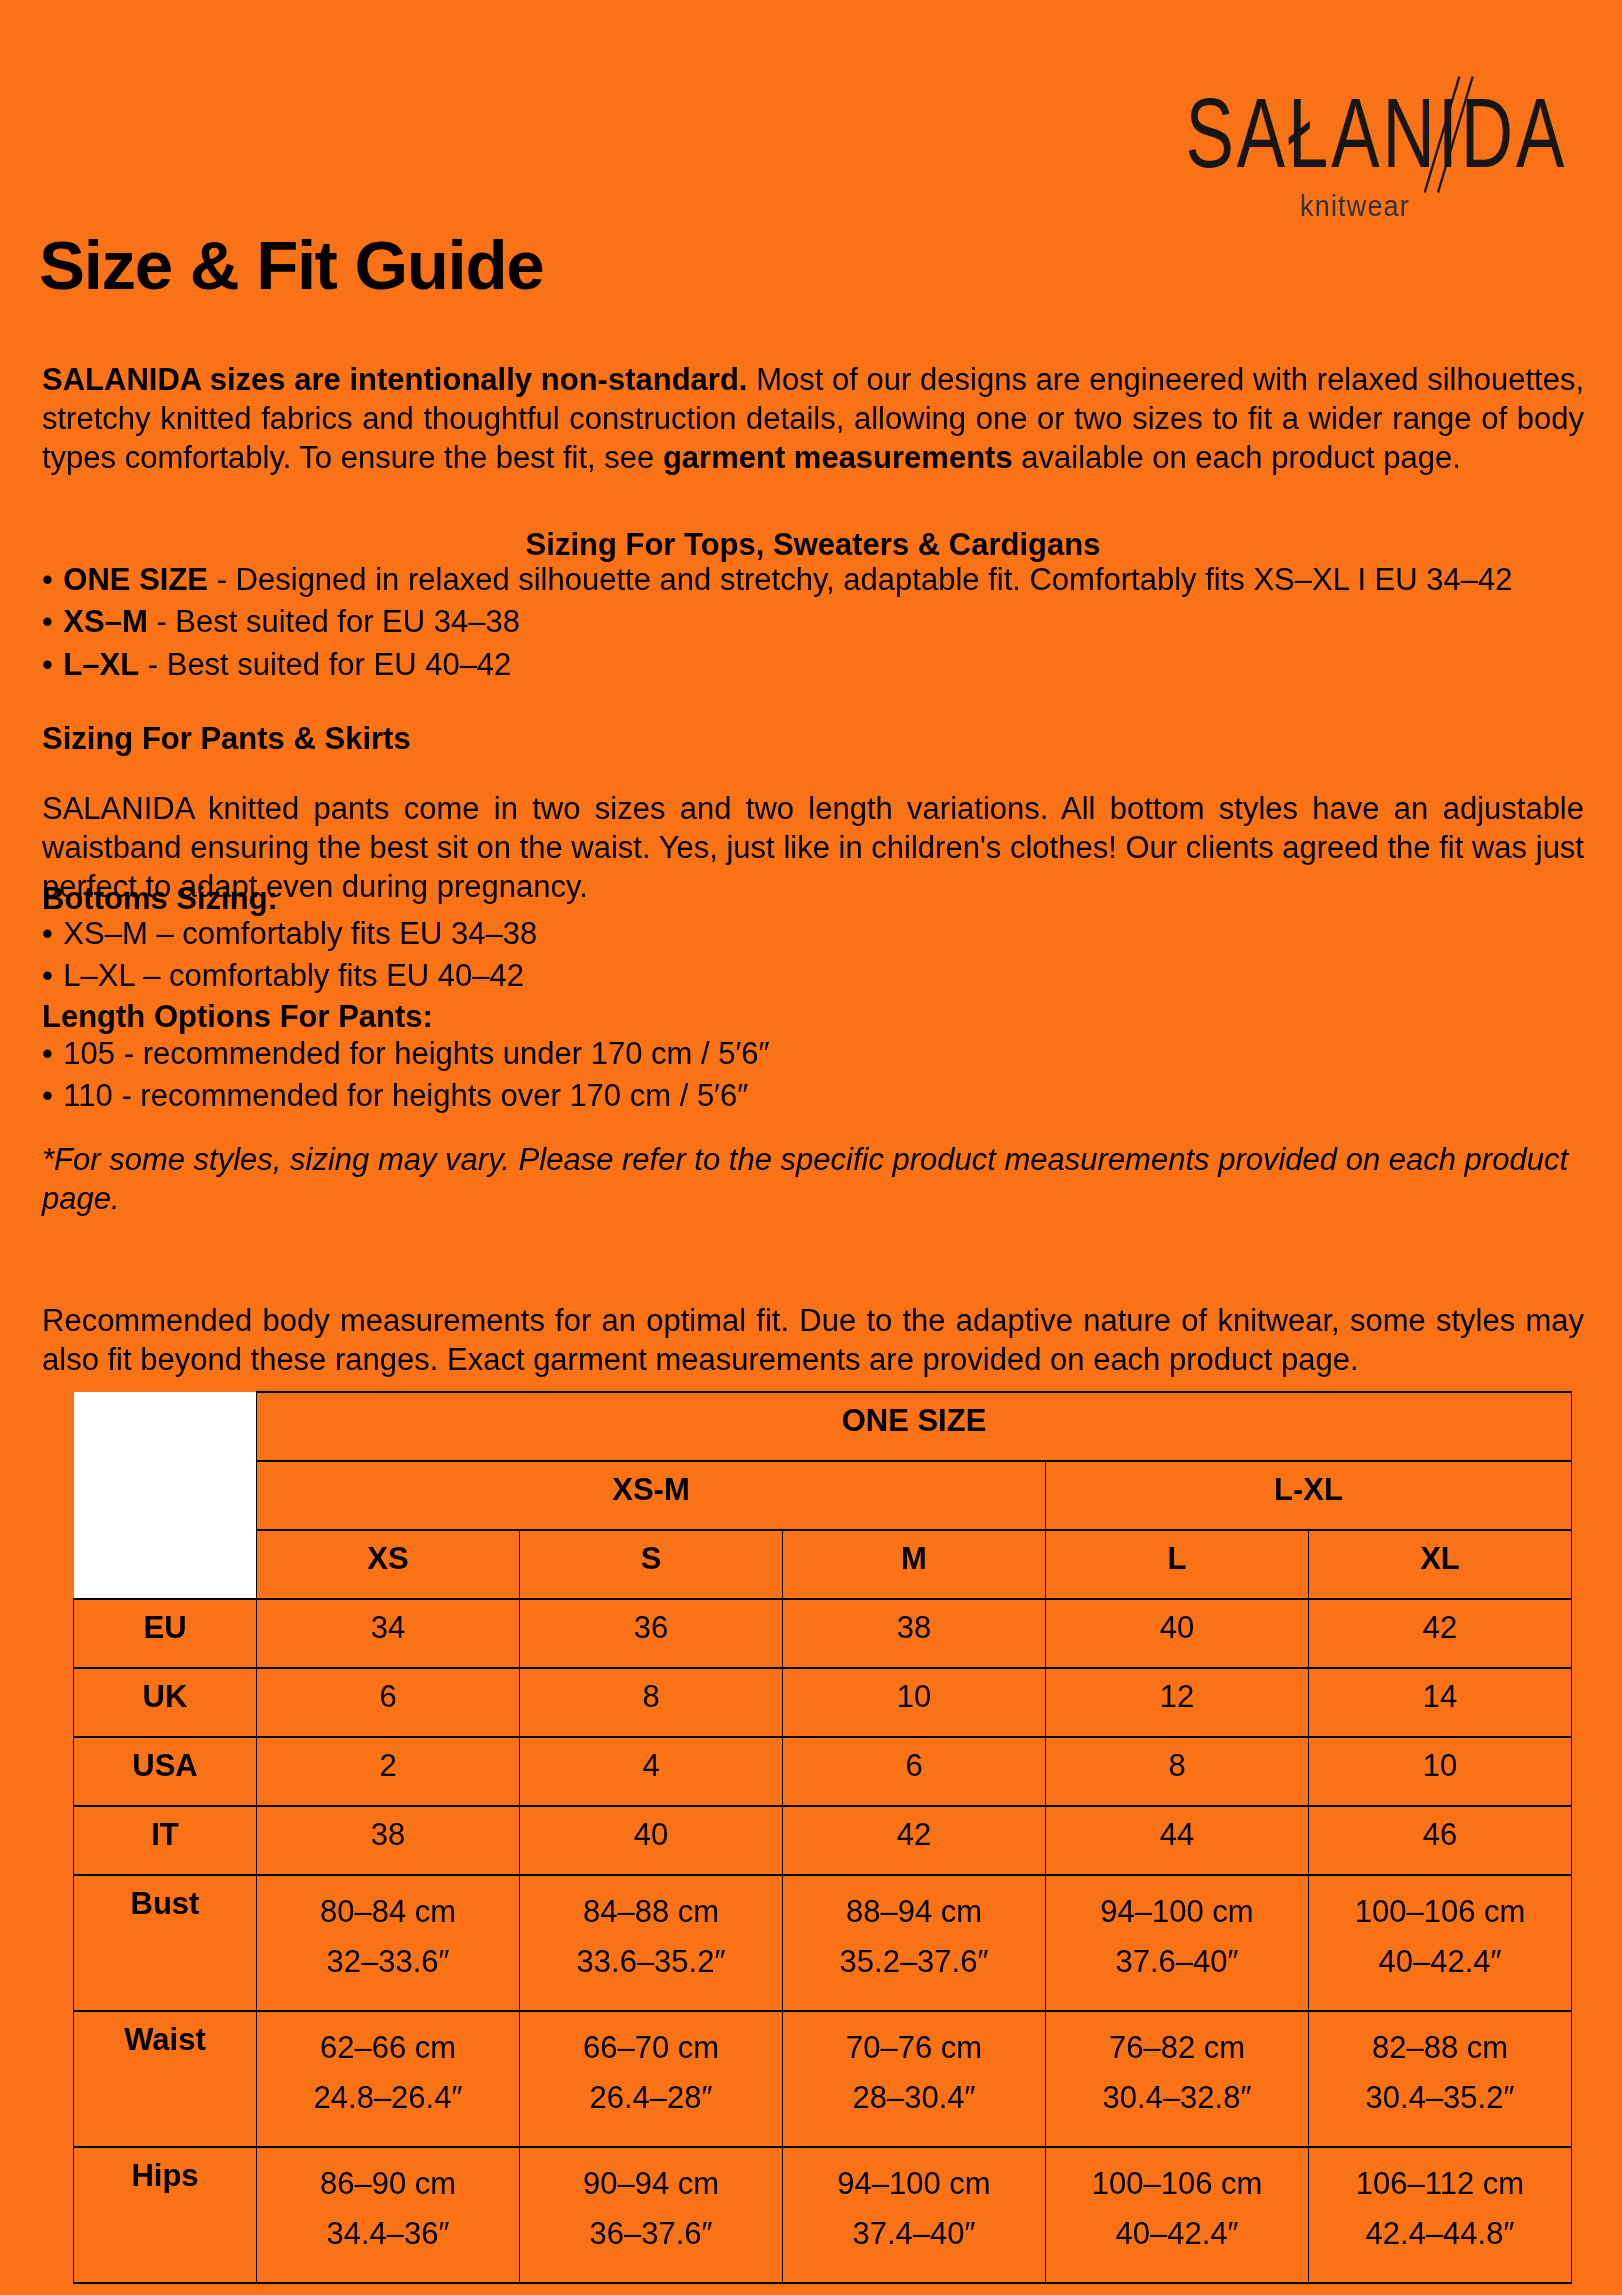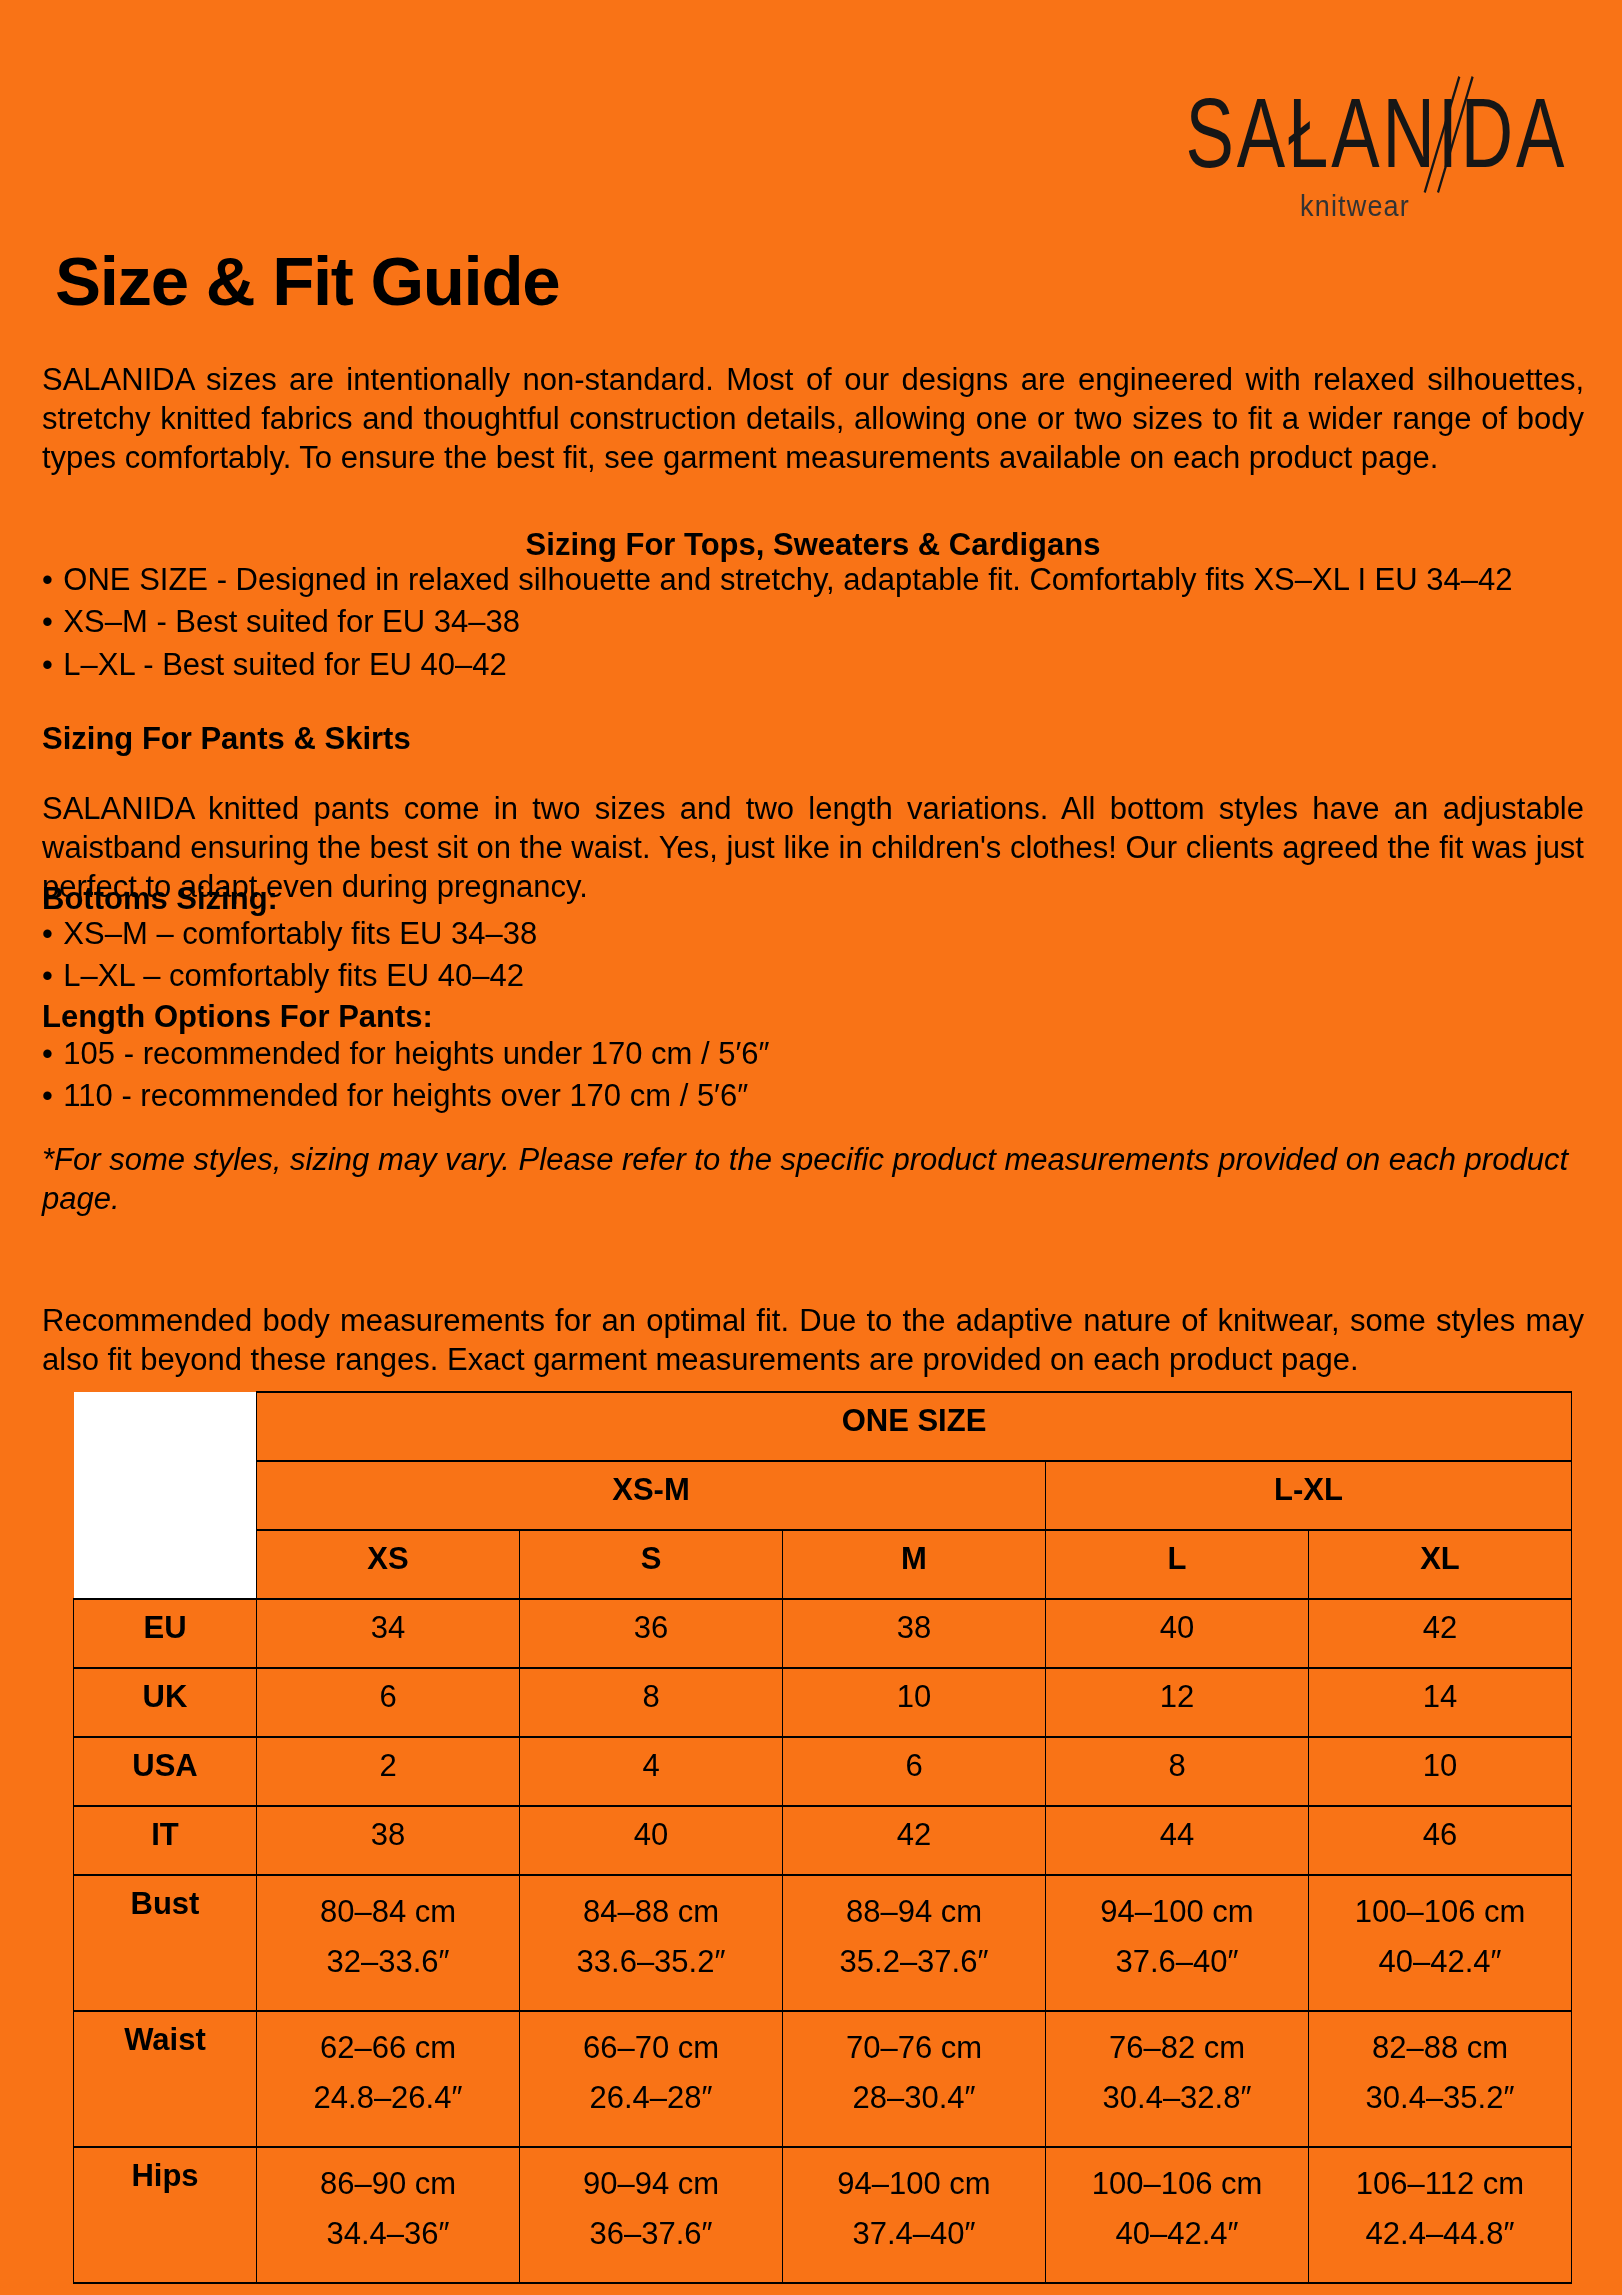--- a/index.html
+++ b/index.html
@@ -21,26 +21,26 @@
   }
   .slashed-i::before{left:12%;}
   .slashed-i::after{left:70%;}
   .brand-tagline{
     margin-top:6.5px;font-size:30px;line-height:33px;letter-spacing:1.3px;color:#333;
     font-weight:400;transform:scaleX(0.9);
   }
   
   .title{
     position:absolute;top:230px;left:39px;font-size:69px;line-height:72px;
-    font-weight:700;letter-spacing:-1.3px;margin:16px;
+    font-weight:700;letter-spacing:-1.3px;margin:0;
   }
   
   .blk{position:absolute;left:42px;width:1542px;font-size:31px;line-height:39px;}
   .just{text-align:justify;}
-  .b{font-weight:400;}
+  .b{font-weight:700;}
   .hd{font-weight:700;}
   .intro{top:329px;}
   .tops-hd{top:525px;text-align:center;}
   .tops-list{top:560px;}
   .pants-hd{top:719px;}
   .pants-body{top:758px;}
   .bottoms-hd{top:879px;}
   .bottoms-list{top:914px;}
   .length-hd{top:997px;}
   .length-list{top:1034px;}

